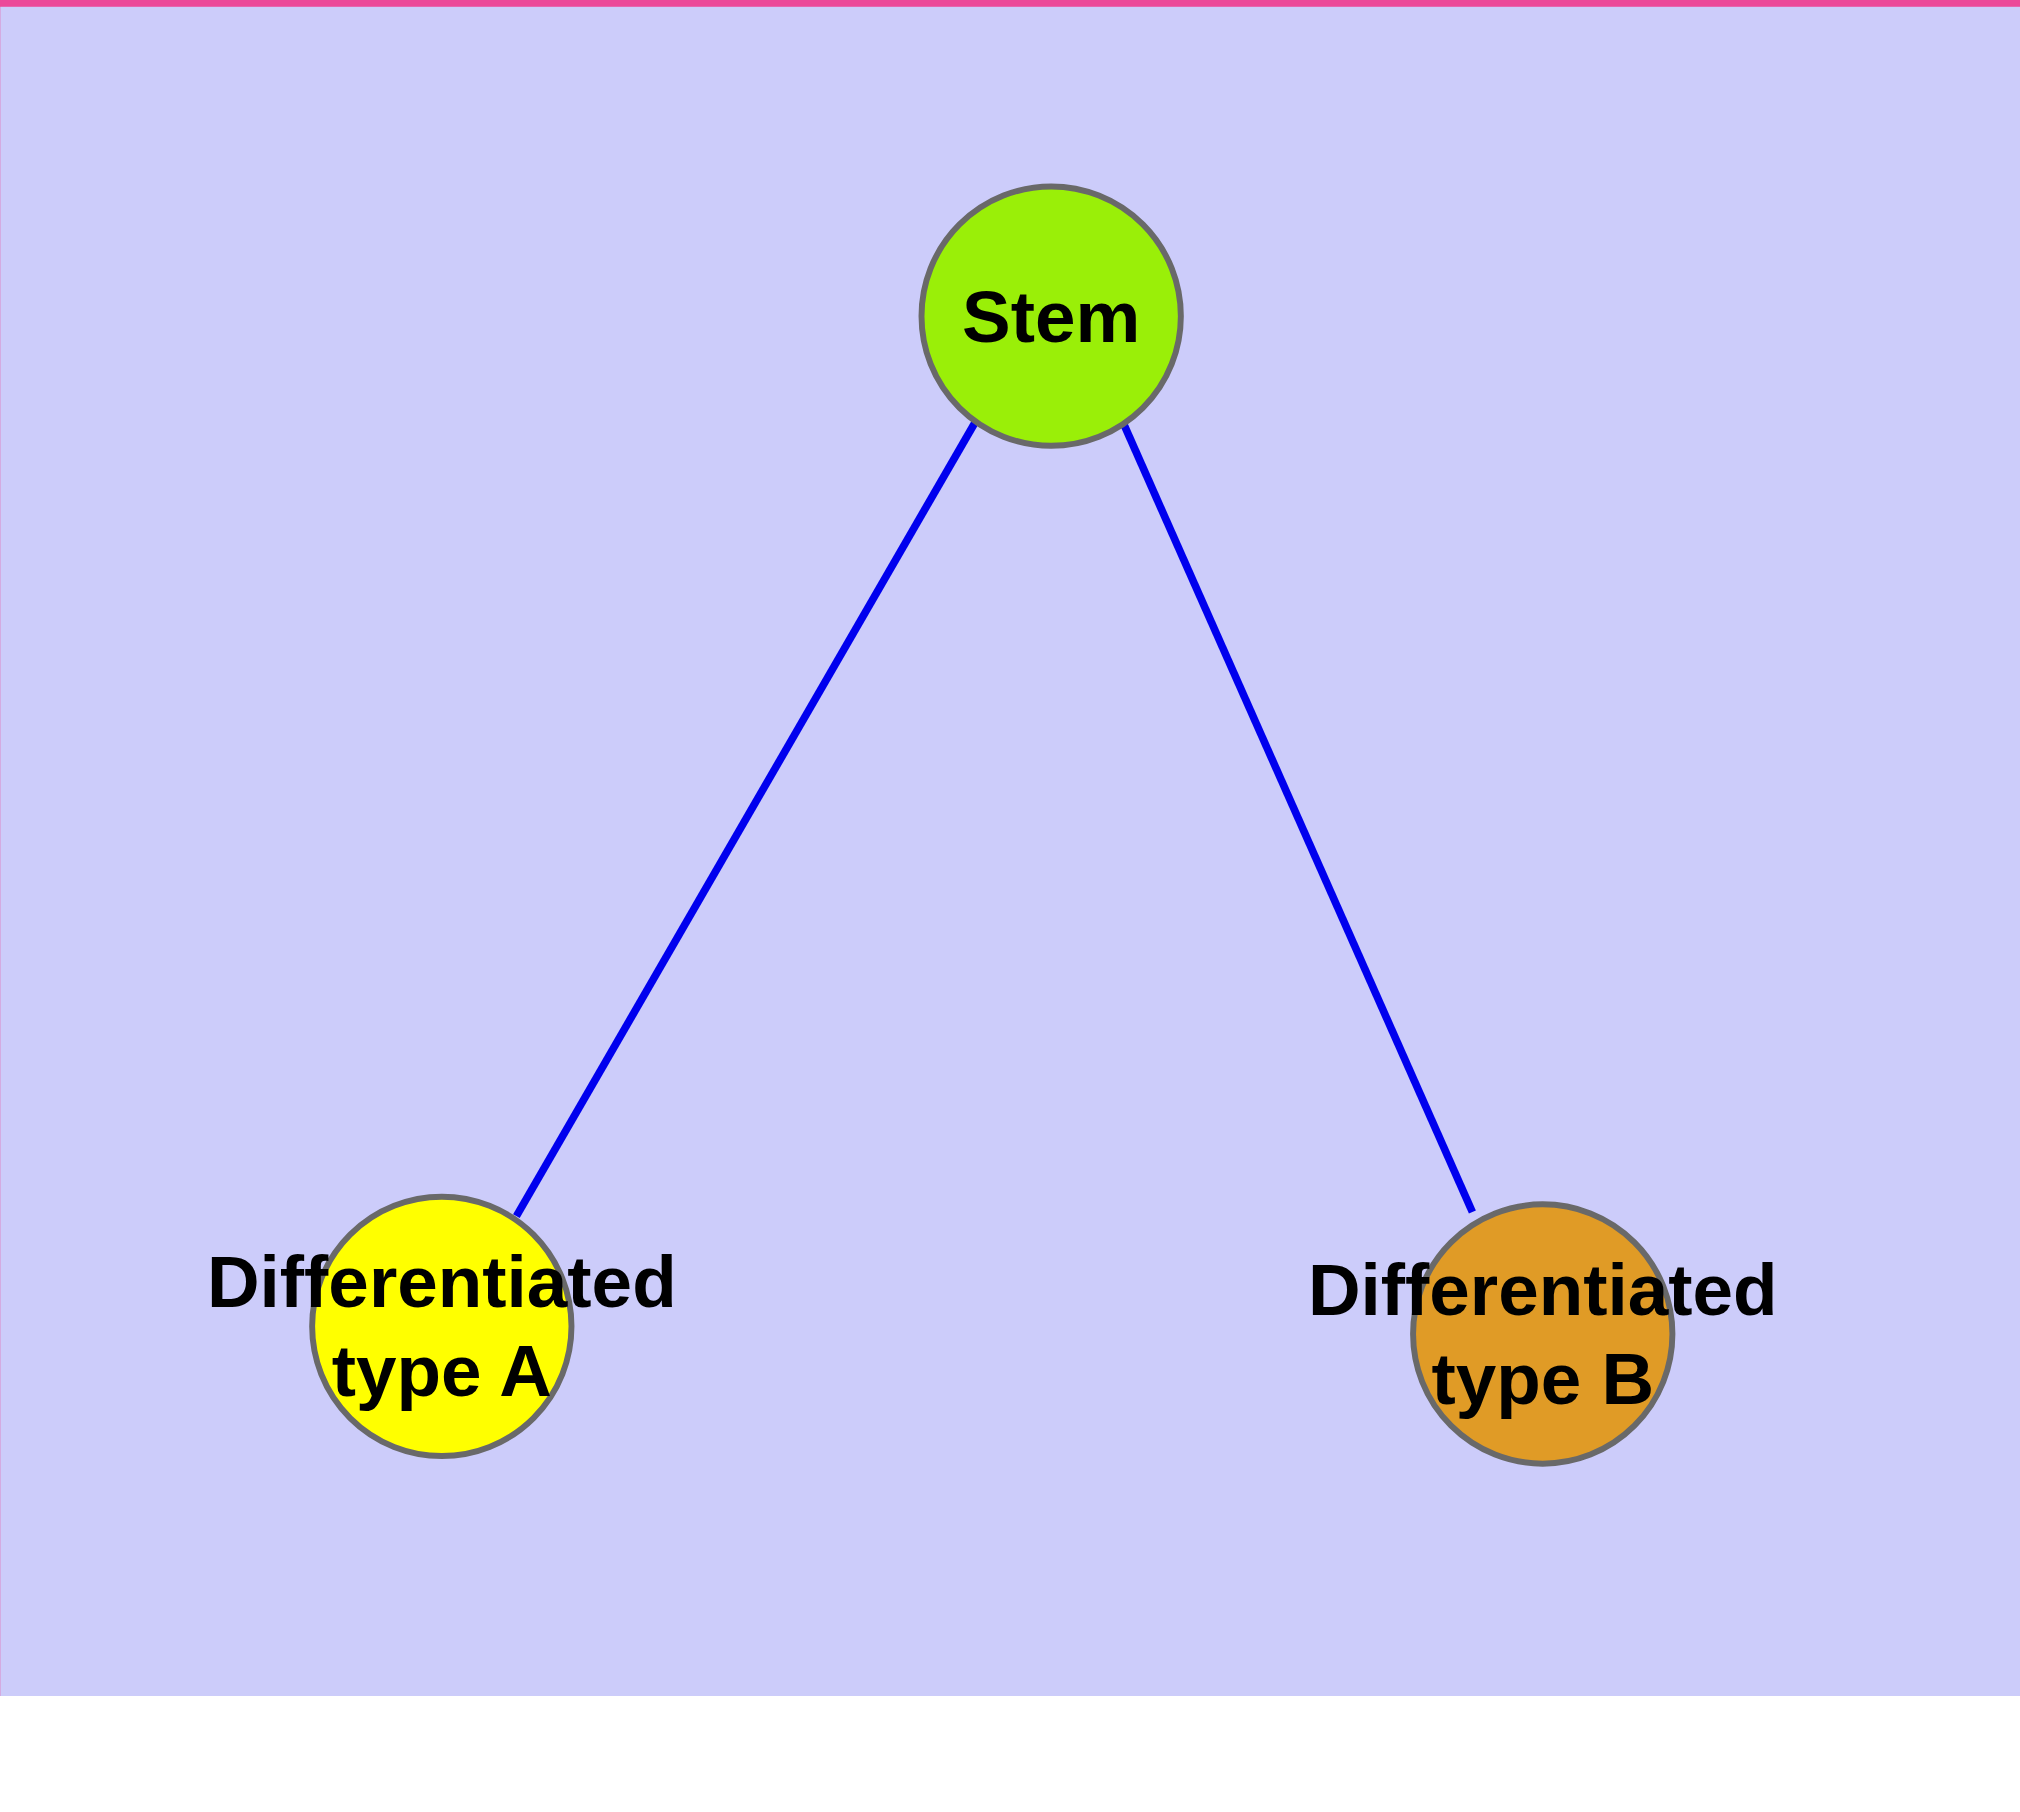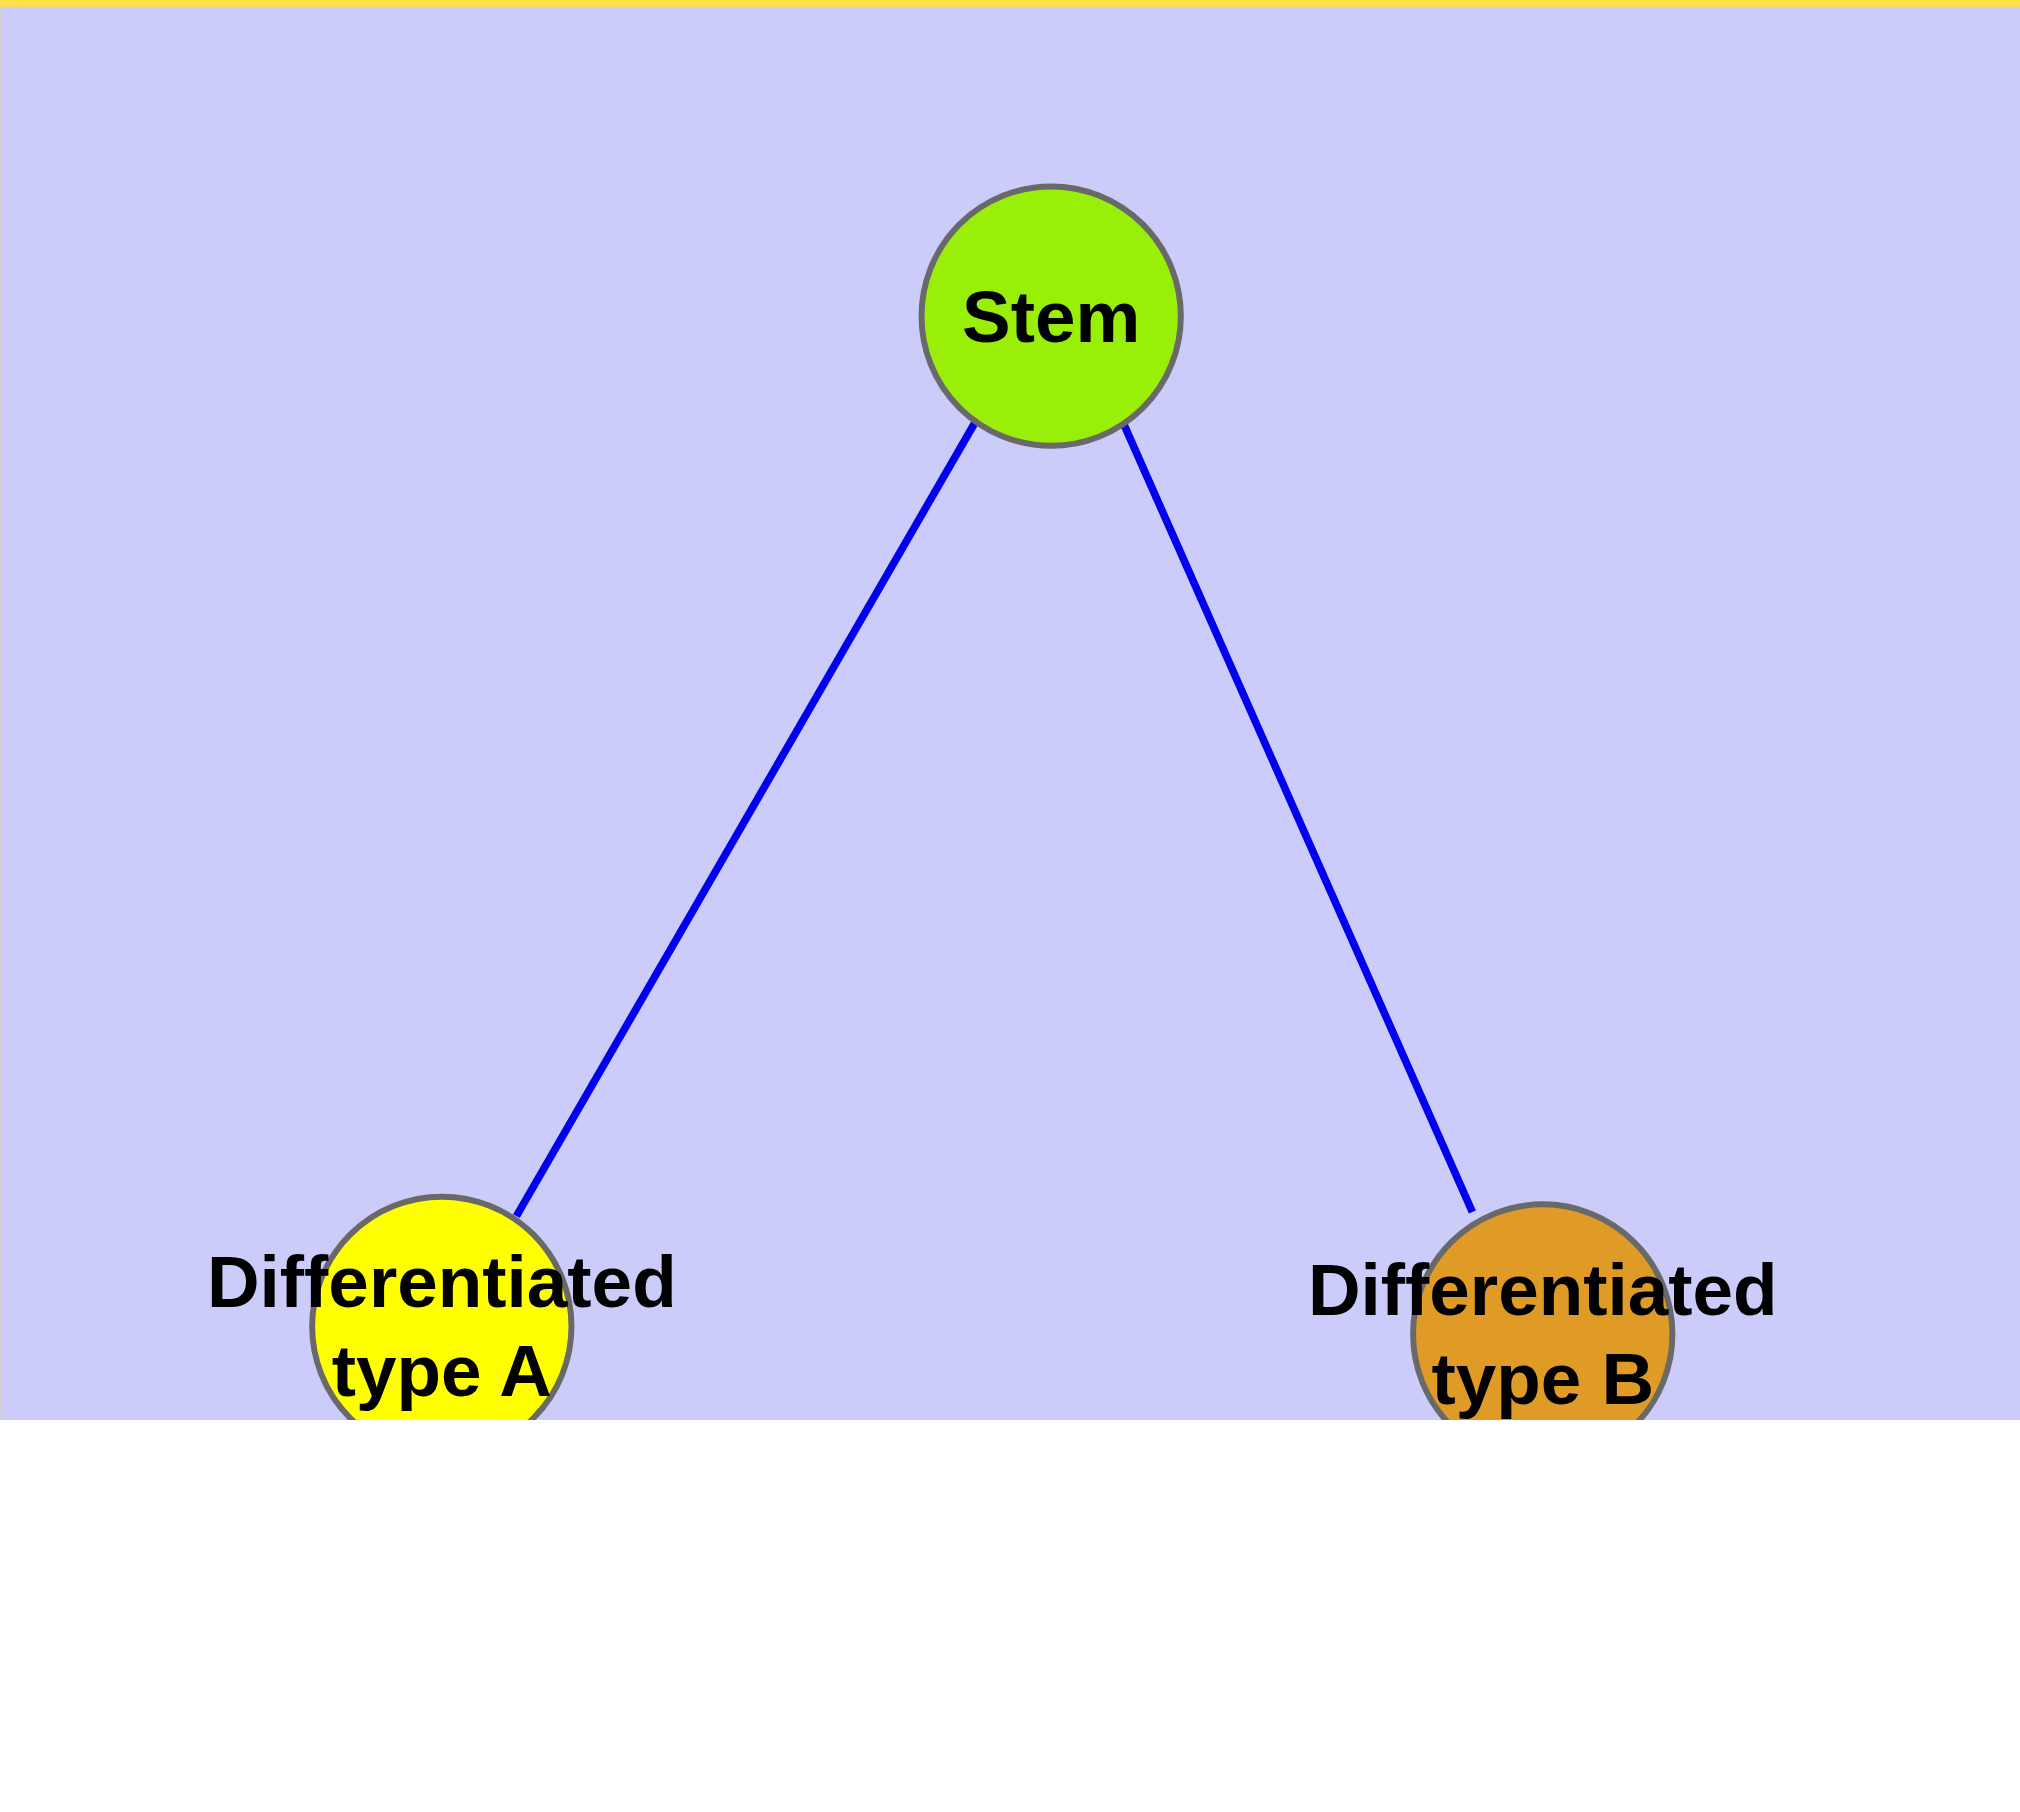--- a/index.html
+++ b/index.html
@@ -34,21 +34,21 @@
     font-family: "Liberation Sans", sans-serif;
     font-weight: bold;
     fill: #000000;
     text-anchor: middle;
     dominant-baseline: alphabetic;
   }
 </style>
 </head>
 <body>
 
-<div id="canvas" style="width: 2021px; height: 1420px; background: #fde047;">
+<div id="canvas" style="width: 2021px; height: 1696px; background: #ec4899;">
   <svg id="graph-svg" viewBox="0 0 2384 2138">
 
     <rect id="bg-rect" x="0" y="8" width="2384" height="2122" fill="#ccccfa"></rect>
 
     <g id="edges-group">
       <line class="edge-line" id="edge-0" x1="1151" y1="497" x2="609" y2="1435" stroke="#0000ee" stroke-width="9"></line>
       <line class="edge-line" id="edge-1" x1="1325" y1="499" x2="1737" y2="1430" stroke="#0000ee" stroke-width="9"></line>
     </g>
 
     <g id="nodes-group">

